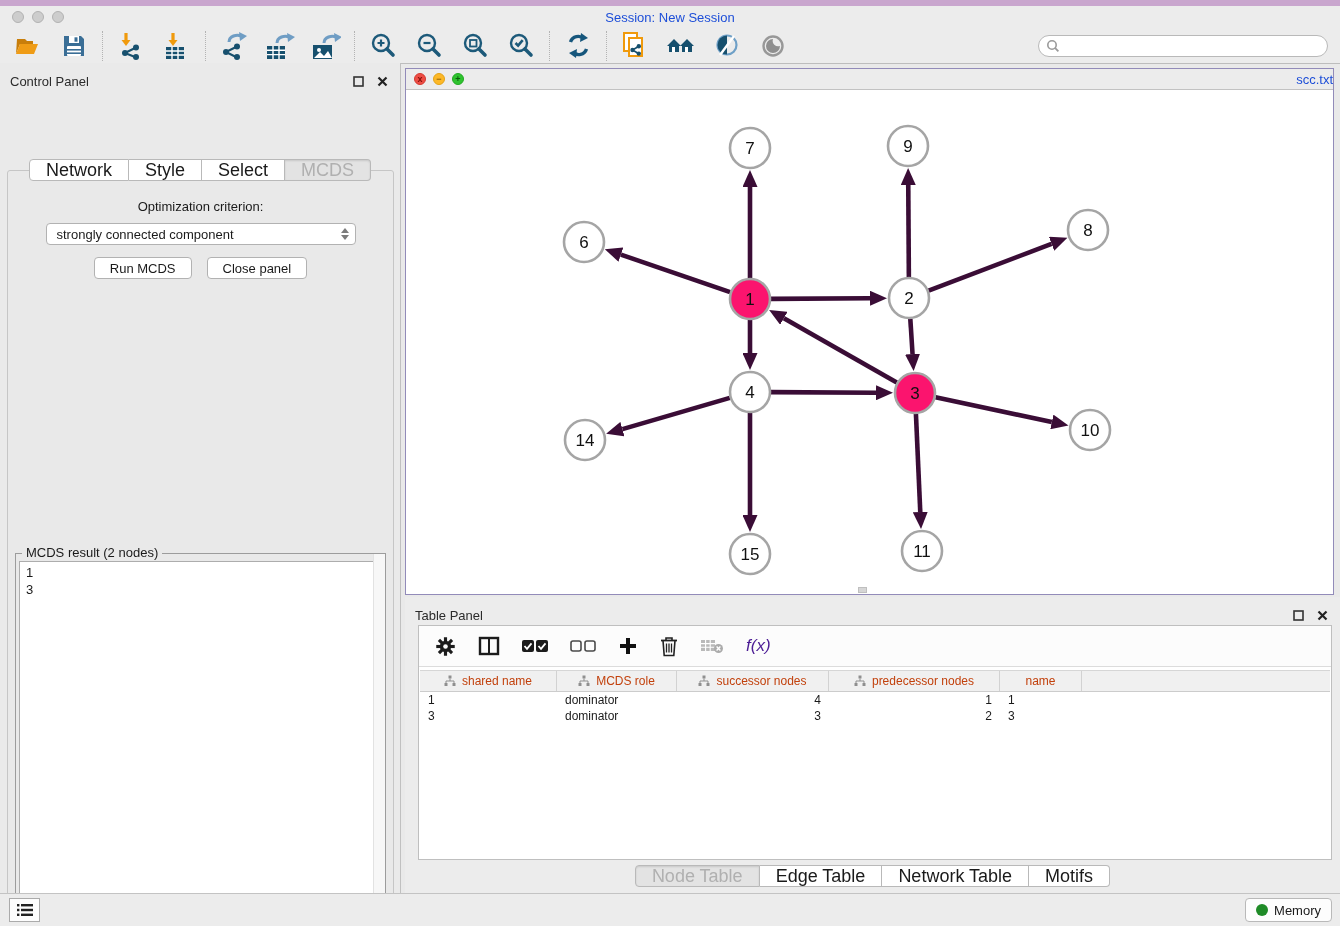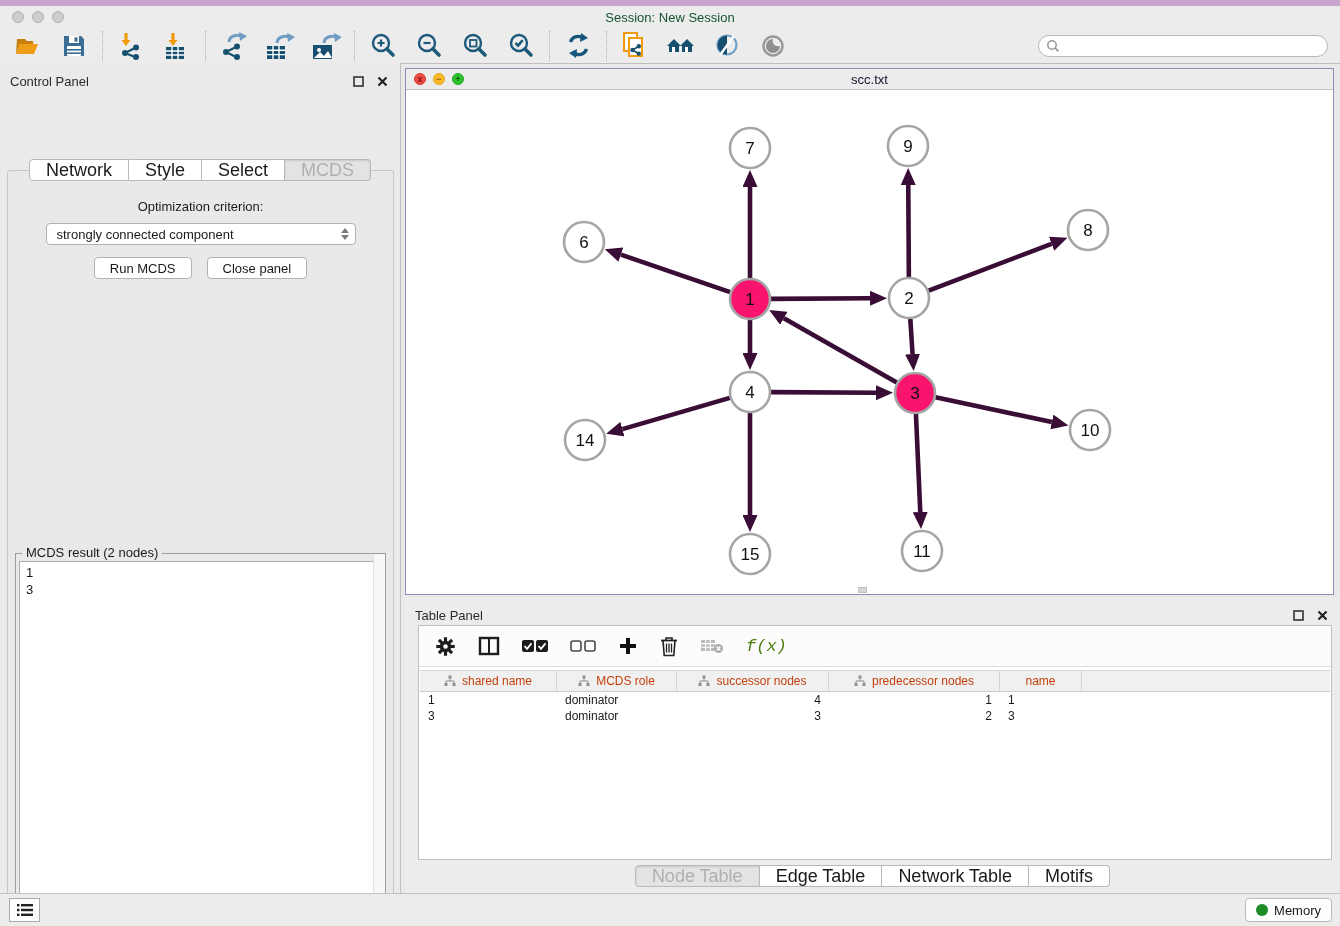--- a/index.html
+++ b/index.html
@@ -5,21 +5,21 @@
   * { margin:0; padding:0; box-sizing:border-box; }
   html,body { background:#dcdcdc; }
   .screen{ position:relative; width:1340px; height:926px; background:#e9e9e9;
     font-family:"Liberation Sans",sans-serif; overflow:hidden; color:#1a1a1a;}
   
   .top-strip{position:absolute;left:0;top:0;width:1340px;height:6px;background:#c9a6ce;}
   .titlebar{position:absolute;left:0;top:6px;width:1340px;height:22px;background:#ececec;
     display:flex;align-items:center;}
   .tl-dots{display:flex;gap:8px;margin-left:12px;}
   .tl-dot{width:12px;height:12px;border-radius:50%;background:#cdcdcd;border:1px solid #b2b2b2;}
-  .win-title{position:absolute;left:0;right:0;text-align:center;font-size:13px;color:#14532d;}
+  .win-title{position:absolute;left:0;right:0;text-align:center;font-size:13px;color:#1d4ed8;}
   .main-toolbar{position:absolute;left:0;top:28px;width:1340px;height:36px;background:#ececec;
     border-bottom:1px solid #bdbdbd;display:flex;align-items:center;}
   .tb-group{display:flex;align-items:center;gap:16px;padding:0 13px;}
   .tb-sep{width:0;height:30px;border-left:1px dotted #b3b3b3;}
   .tb-btn{width:30px;height:30px;display:flex;align-items:center;justify-content:center;cursor:pointer;}
   .searchbox{margin-left:auto;margin-right:12px;width:290px;height:22px;border:1px solid #b9b9b9;
     border-radius:11px;background:#fff;display:flex;align-items:center;padding-left:7px;}
   .searchbox input{border:none;outline:none;background:transparent;flex:1;font-size:12px;padding-left:4px;}
   
   .control-panel{position:absolute;left:0;top:63px;width:401px;height:830px;background:#eaeaea;
@@ -56,31 +56,31 @@
   .net-window{position:absolute;left:405px;top:68px;width:929px;height:527px;background:#fff;
     border:1px solid #928bb9;}
   .net-titlebar{height:21px;background:#ececec;border-bottom:1px solid #c2c2c2;position:relative;
     display:flex;align-items:center;}
   .lights{display:flex;gap:7px;margin-left:8px;}
   .light{width:12px;height:12px;border-radius:50%;font-size:9px;font-weight:bold;line-height:11px;
     text-align:center;cursor:pointer;}
   .light.red{background:#ee4d44;border:1px solid #d33a31;color:#7e100a;}
   .light.yel{background:#fdb827;border:1px solid #e3a316;color:#93660a;}
   .light.grn{background:#2fc32f;border:1px solid #22a922;color:#0c5d0c;}
-  .net-title{position:absolute;left:0;right:0;text-align:center;font-size:13px;color:#0f172a;}
+  .net-title{position:absolute;left:0;right:0;text-align:right;font-size:13px;color:#1d4ed8;}
   .net-canvas{position:relative;width:927px;height:504px;background:#fff;}
   .hscroll-thumb{position:absolute;left:452px;bottom:1px;width:9px;height:6px;background:#d6d6d6;border:1px solid #bfbfbf;}
   
   .table-panel{position:absolute;left:405px;top:597px;width:935px;height:296px;background:#ececec;}
   .tp-content{position:absolute;left:13px;top:28px;width:914px;height:235px;background:#fff;
     border:1px solid #bfbfbf;}
   .tp-toolbar{height:41px;background:#fcfcfc;border-bottom:1px solid #dcdcdc;display:flex;
     align-items:center;gap:22px;padding-left:16px;}
   .tp-ic{display:flex;align-items:center;justify-content:center;cursor:pointer;}
-  .fx{font-family:Liberation Mono, monospace;font-style:italic;font-size:17px;color:#4d7c0f;}
+  .fx{font-family:Liberation Sans, sans-serif;font-style:italic;font-size:17px;color:#4c1d95;}
   .grid{position:absolute;left:1px;top:44px;right:1px;}
   .grid-head{display:flex;height:22px;background:#f0f0f0;border-top:1px solid #d6d6d6;border-bottom:1px solid #cccccc;}
   .gh-cell{display:flex;align-items:center;justify-content:center;gap:6px;font-size:12px;color:#c2410c;
     border-right:1px solid #d2d2d2;height:100%;}
   .grid-row{display:flex;height:16px;font-size:12px;align-items:center;}
   .g-cell{padding:0 8px;overflow:hidden;white-space:nowrap;}
   .al{text-align:left;} .ar{text-align:right;}
   .tp-tabs{position:absolute;left:0;bottom:6px;width:100%;display:flex;justify-content:center;}
   
   .statusbar{position:absolute;left:0;top:893px;width:1340px;height:33px;background:#ececec;

